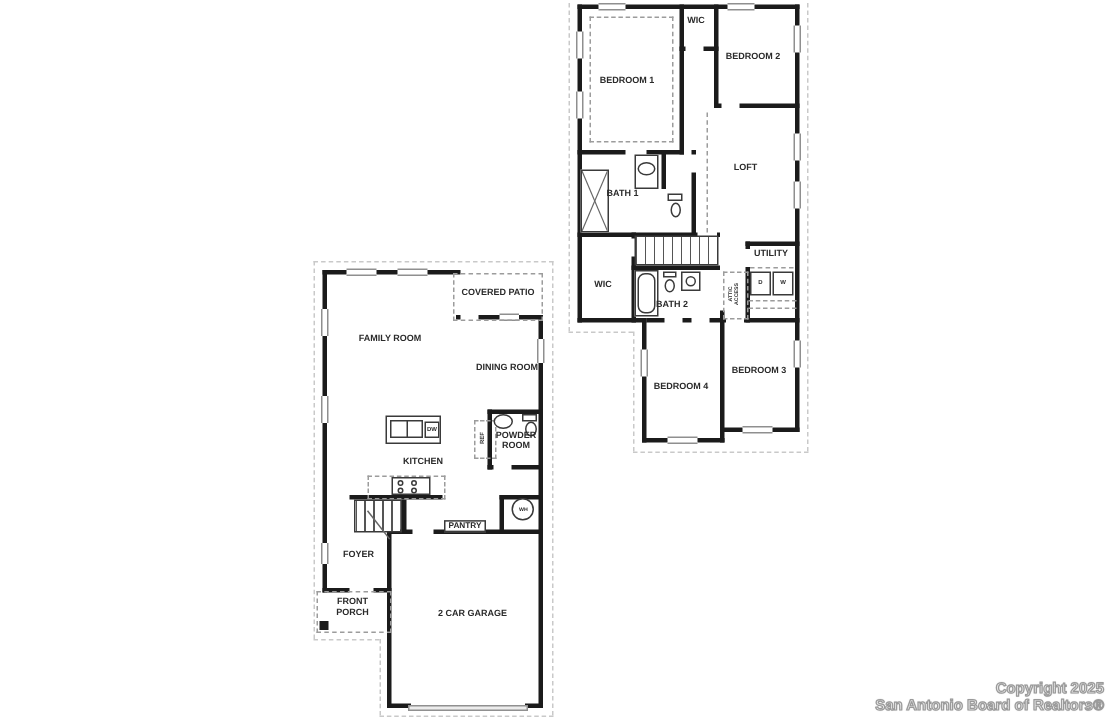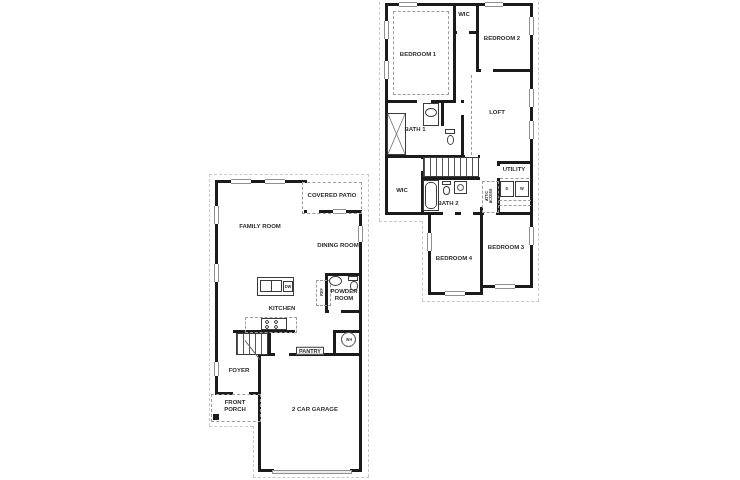--- a/index.html
+++ b/index.html
@@ -208,14 +208,16 @@
         <span class="lbl" style="left: 129px; top: 167px;">UTILITY</span>
         <span class="lbl tiny" style="left: 122px; top: 186px;">D</span>
         <span class="lbl tiny" style="left: 137px; top: 186px;">W</span>
         <span class="lbl mini wrap rot" style="left: 104px; top: 193px; width: 22px;">ATTIC ACCESS</span>
         <span class="lbl" style="left: 69px; top: 256px;">BEDROOM 4</span>
         <span class="lbl" style="left: 121px; top: 245px;">BEDROOM 3</span>
       </div>
   </div>
 
   <div class="watermark">
+    <div>Copyright 2025</div>
+    <div>San Antonio Board of Realtors®</div>
   </div>
 </div>
 
 </body></html>

